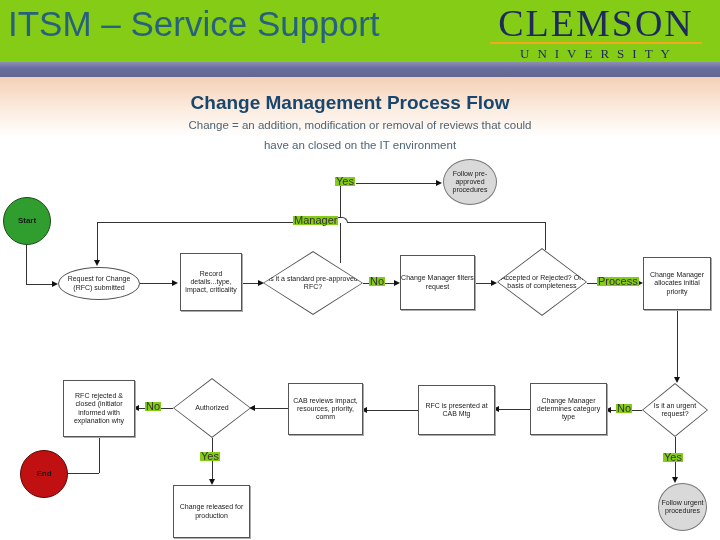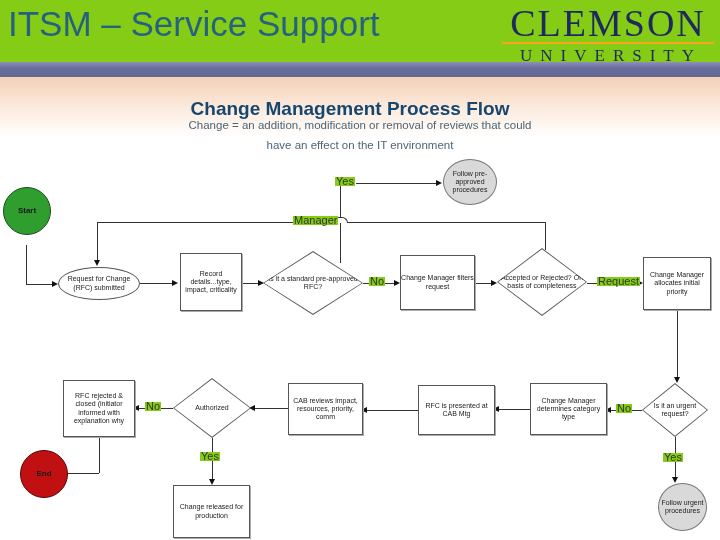--- a/index.html
+++ b/index.html
@@ -3,33 +3,33 @@
 <meta charset="utf-8">
 <style>
   html,body{margin:0;padding:0;background:#888;}
   .slide{position:relative;width:720px;height:540px;background:#fff;overflow:hidden;
          font-family:"Liberation Sans",sans-serif;}
 
   
   .header{position:absolute;left:0;top:0;width:720px;height:62px;background:#84cc16;z-index:10;}
   .header-title{position:absolute;left:8px;top:4px;font-size:35px;font-weight:500;
                 color:#26617f;letter-spacing:0px;white-space:nowrap;}
-  .clemson-logo{position:absolute;right:4px;top:4px;width:216px;text-align:center;}
+  .clemson-logo{position:absolute;right:16px;top:4px;width:216px;text-align:center;}
   .clemson-word{font-family:"Liberation Serif",serif;font-size:38px;line-height:38px;
                 color:#1e2a5e;letter-spacing:2px;font-weight:500;white-space:nowrap;}
   .clemson-rule{height:2px;background:#f5a81c;margin:0 2px 2px 2px;}
-  .clemson-univ{font-family:"Liberation Serif",serif;font-size:17px;color:#1e2a5e;
+  .clemson-univ{font-family:"Liberation Serif",serif;font-size:13px;color:#1e2a5e;
                 letter-spacing:8px;white-space:nowrap;padding-left:6px;}
   .accent-bar{position:absolute;left:0;top:62px;width:720px;height:15px;
               background:linear-gradient(#8d90b5,#6a6e9f 40%,#62668f);z-index:10;}
   .content-bg{position:absolute;left:0;top:77px;width:720px;height:463px;
               background:linear-gradient(to bottom,#f4d0b6 0%,#fbe8da 6%,#ffffff 13%);z-index:0;}
 
   
-  .slide-title{position:absolute;left:0;top:98px;width:700px;text-align:center;
+  .slide-title{position:absolute;left:0;top:92px;width:700px;text-align:center;
                font-size:19px;font-weight:bold;color:#17476f;z-index:2;}
   .slide-sub1{position:absolute;left:0;top:119px;width:720px;text-align:center;
               font-size:11.5px;color:#4e6575;z-index:2;}
   .slide-sub2{position:absolute;left:0;top:139px;width:720px;text-align:center;
               font-size:11.5px;color:#4e6575;z-index:2;}
 
   
   .node{position:absolute;display:flex;align-items:center;justify-content:center;
         box-sizing:border-box;z-index:3;}
   .nt{font-size:7px;line-height:1.15;color:#1a1a1a;text-align:center;}
@@ -51,21 +51,21 @@
   .ah{position:absolute;width:0;height:0;z-index:2;}
   .ah.r{border-top:3px solid transparent;border-bottom:3px solid transparent;border-left:6px solid #111;}
   .ah.l{border-top:3px solid transparent;border-bottom:3px solid transparent;border-right:6px solid #111;}
   .ah.d{border-left:3px solid transparent;border-right:3px solid transparent;border-top:6px solid #111;}
   .lbl{position:absolute;font-size:11px;line-height:9px;color:#333;background:#84cc16;
        padding:0 1px;z-index:5;}
   .hop{position:absolute;left:333px;top:217px;width:13px;height:5px;background:#fff;
        border:1px solid #333;border-bottom:none;border-radius:7px 7px 0 0;z-index:4;}
 
   
-  #n-start{left:3px;top:187px;width:48px;height:48px;}
+  #n-start{left:3px;top:197px;width:48px;height:48px;}
   #n-rfc{left:58px;top:267px;width:82px;height:33px;}
   #n-record{left:180px;top:253px;width:62px;height:58px;}
   #n-d-standard{left:263px;top:251px;width:100px;height:64px;}
   #n-follow-pre{left:443px;top:159px;width:54px;height:46px;}
   #n-filters{left:400px;top:255px;width:75px;height:55px;}
   #n-d-accepted{left:497px;top:248px;width:90px;height:68px;}
   #n-priority{left:643px;top:257px;width:68px;height:53px;}
   
   #n-d-urgent{left:642px;top:383px;width:66px;height:54px;}
   #n-category{left:530px;top:383px;width:77px;height:52px;}
@@ -90,21 +90,21 @@
     <div class="clemson-logo">
       <div class="clemson-word">CLEMSON</div>
       <div class="clemson-rule"></div>
       <div class="clemson-univ">UNIVERSITY</div>
     </div>
   </div>
   <div class="accent-bar"></div>
 
   <div class="slide-title">Change Management Process Flow</div>
   <div class="slide-sub1">Change = an addition, modification or removal of reviews that could</div>
-  <div class="slide-sub2">have an effect on the IT environment</div>
+  <div class="slide-sub2">have an closed on the IT environment</div>
 
   <div class="vl" style="left:26px;top:245px;height:39px;"></div>
   <div class="hl" style="left:26px;top:284px;width:26px;"></div>
   <div class="ah r" style="left:52px;top:281px;"></div>
 
   <div class="vl" style="left:97px;top:222px;height:38px;"></div>
   <div class="ah d" style="left:94px;top:260px;"></div>
 
   <div class="hl" style="left:140px;top:283px;width:32px;"></div>
   <div class="ah r" style="left:172px;top:280px;"></div>
@@ -114,21 +114,21 @@
 
   <div class="hl" style="left:363px;top:283px;width:31px;"></div>
   <div class="ah r" style="left:394px;top:280px;"></div>
   <div class="lbl" style="left:369px;top:277px;">No</div>
 
   <div class="hl" style="left:475px;top:283px;width:16px;"></div>
   <div class="ah r" style="left:491px;top:280px;"></div>
 
   <div class="hl" style="left:587px;top:283px;width:50px;"></div>
   <div class="ah r" style="left:637px;top:280px;"></div>
-  <div class="lbl" style="left:597px;top:277px;">Request</div>
+  <div class="lbl" style="left:597px;top:277px;">Process</div>
 
   <div class="vl" style="left:340px;top:183px;height:80px;"></div>
   <div class="hl" style="left:356px;top:183px;width:80px;"></div>
   <div class="ah r" style="left:436px;top:180px;"></div>
   <div class="lbl" style="left:335px;top:177px;">Yes</div>
 
   <div class="hl" style="left:97px;top:222px;width:448px;"></div>
   <div class="hop"></div>
   <div class="vl" style="left:545px;top:222px;height:28px;"></div>
   <div class="lbl" style="left:293px;top:216px;">Manager</div>

